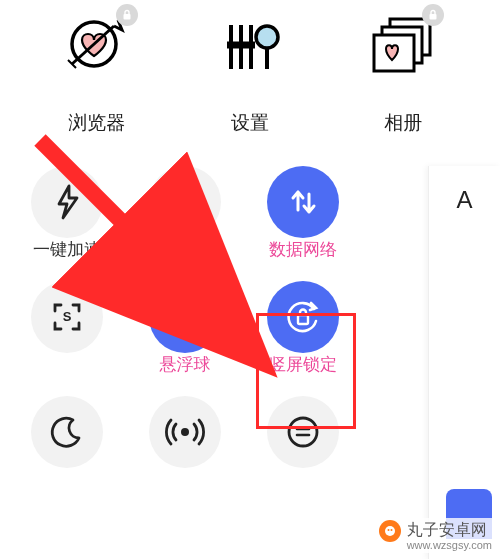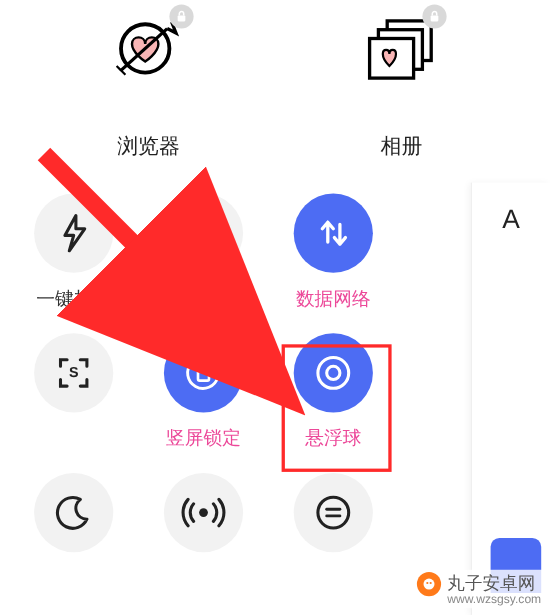--- a/index.html
+++ b/index.html
@@ -38,21 +38,21 @@
       right: -6px;
       width: 22px;
       height: 22px;
       border-radius: 50%;
       background: #d9d9d9;
       display: flex;
       align-items: center;
       justify-content: center;
     }
     .app-label {
-      margin-top: 40px;
+      margin-top: 30px;
       font-size: 19px;
       color: #222;
       text-align: center;
     }
     .toggle-grid {
       display: grid;
       grid-template-columns: repeat(3, 118px);
       grid-template-rows: repeat(3, auto);
       justify-content: start;
       padding: 20px 0 0 8px;
@@ -71,21 +71,20 @@
       border-radius: 50%;
       background: #f2f2f2;
       display: flex;
       align-items: center;
       justify-content: center;
     }
     .toggle-circle.active {
       background: #4d6cf3;
     }
     .toggle-label {
-      margin-top: 12px;
       font-size: 17px;
       color: #333;
     }
     .toggle-label.active { color: #ec4899; }
     .highlight-box {
       position: absolute;
       border: 3px solid #ff2a2a;
       pointer-events: none;
     }
     .arrow-svg {
@@ -163,20 +162,33 @@
       <div class="lock-badge">
         <svg width="12" height="12" viewBox="0 0 12 12">
             <rect x="2.5" y="5" width="7" height="5.5" rx="1" fill="#fff"></rect>
             <path d="M4 5 V3.5 a2 2 0 0 1 4 0 V5" fill="none" stroke="#fff" stroke-width="1.4"></path>
           </svg>
       </div>
     </div>
     <div class="app-label">浏览器</div>
   </div>
 
+  <div class="app-item">
+    <div class="app-icon-wrap">
+      <svg width="62" height="60" viewBox="0 0 62 60">
+        <line x1="12" y1="10" x2="12" y2="54" stroke="#000" stroke-width="4"></line>
+        <line x1="22" y1="10" x2="22" y2="54" stroke="#000" stroke-width="4"></line>
+        <line x1="32" y1="10" x2="32" y2="54" stroke="#000" stroke-width="4"></line>
+        <line x1="8" y1="30" x2="36" y2="30" stroke="#000" stroke-width="7"></line>
+        <circle cx="48" cy="22" r="11" fill="#b7dff0" stroke="#000" stroke-width="3.5"></circle>
+        <line x1="48" y1="32" x2="48" y2="54" stroke="#000" stroke-width="4"></line>
+      </svg>
+    </div>
+    <div class="app-label">设置</div>
+  </div>
 
   <div class="app-item">
     <div class="app-icon-wrap">
       <svg width="66" height="60" viewBox="0 0 66 60">
         <rect x="20" y="4" width="40" height="36" fill="#fff" stroke="#000" stroke-width="3"></rect>
         <rect x="12" y="12" width="40" height="36" fill="#fff" stroke="#000" stroke-width="3"></rect>
         <rect x="4" y="20" width="40" height="36" fill="#fff" stroke="#000" stroke-width="3"></rect>
         <path d="M16 34 C16 29, 22 29, 22 34 C22 29, 28 29, 28 34 C28 39, 22 45, 22 45 C22 45, 16 39, 16 34 Z" fill="#f8b5b5" stroke="#000" stroke-width="2"></path>
       </svg>
       <div class="lock-badge">
@@ -230,37 +242,37 @@
       <svg width="40" height="40" viewBox="0 0 40 40">
           <path d="M8 14 L8 8 L14 8 M26 8 L32 8 L32 14 M32 26 L32 32 L26 32 M14 32 L8 32 L8 26" fill="none" stroke="#222" stroke-width="2.8" stroke-linecap="round"></path>
           <text x="20" y="24" font-size="13" font-family="sans-serif" text-anchor="middle" fill="#222" font-weight="600">S</text>
         </svg>
     </div>
   </div>
 
   <div class="toggle-item">
     <div class="toggle-circle active">
       <svg width="40" height="40" viewBox="0 0 40 40">
+          <circle cx="20" cy="20" r="14" fill="none" stroke="#fff" stroke-width="2.8"></circle>
+          <circle cx="20" cy="20" r="6" fill="none" stroke="#fff" stroke-width="2.8"></circle>
+        </svg>
+    </div>
+    <div class="toggle-label active">悬浮球</div>
+  </div>
+
+  <div class="toggle-item">
+    <div class="toggle-circle active">
+      <svg width="40" height="40" viewBox="0 0 40 40">
         <path d="M 31 12 A 14 14 0 1 0 33 24" fill="none" stroke="#fff" stroke-width="2.6" stroke-linecap="round"></path>
         <polyline points="28,6 33,11 27,13" fill="none" stroke="#fff" stroke-width="2.6" stroke-linecap="round"></polyline>
         <rect x="15" y="18" width="10" height="9" rx="1.5" fill="none" stroke="#fff" stroke-width="2.4"></rect>
         <path d="M17 18 V15.5 a3 3 0 0 1 6 0 V18" fill="none" stroke="#fff" stroke-width="2.4"></path>
       </svg>
     </div>
     <div class="toggle-label active">竖屏锁定</div>
-  </div>
-
-  <div class="toggle-item">
-    <div class="toggle-circle active">
-      <svg width="40" height="40" viewBox="0 0 40 40">
-          <circle cx="20" cy="20" r="14" fill="none" stroke="#fff" stroke-width="2.8"></circle>
-          <circle cx="20" cy="20" r="6" fill="none" stroke="#fff" stroke-width="2.8"></circle>
-        </svg>
-    </div>
-    <div class="toggle-label active">悬浮球</div>
   </div>
 
   <div class="toggle-item">
     <div class="toggle-circle">
       <svg width="36" height="36" viewBox="0 0 36 36">
           <path d="M24 6 A14 14 0 1 0 30 24 A10 10 0 0 1 24 6 Z" fill="none" stroke="#222" stroke-width="2.8" stroke-linejoin="round"></path>
         </svg>
     </div>
     <div class="toggle-label"></div>
   </div>

